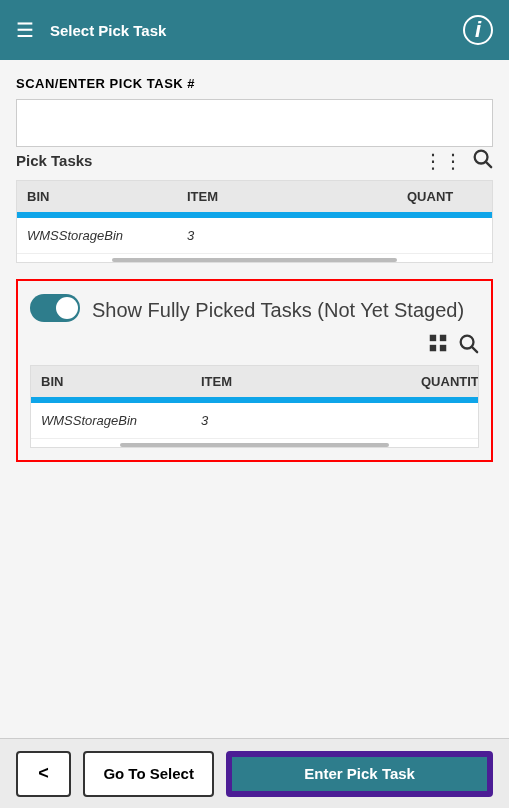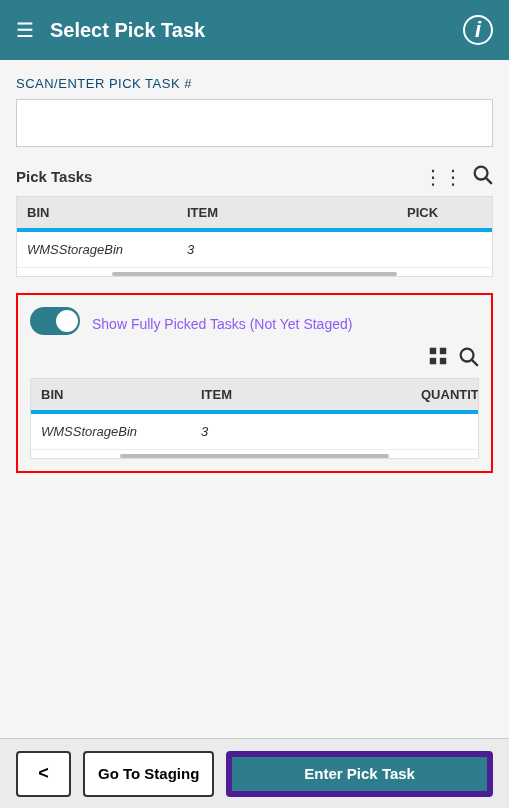--- a/index.html
+++ b/index.html
@@ -26,21 +26,21 @@
       align-items: center;
       gap: 16px;
     }
     .hamburger-icon {
       color: white;
       font-size: 20px;
       cursor: pointer;
     }
     .header-title {
       color: white;
-      font-size: 20px;
+      font-size: 15px;
       font-weight: bold;
     }
     .info-icon {
       color: white;
       font-size: 22px;
       border: 2px solid white;
       border-radius: 50%;
       width: 30px;
       height: 30px;
       display: flex;
@@ -53,41 +53,40 @@
 
     
     .main {
       padding: 16px;
       background: #f5f5f5;
     }
 
     
     .scan-label {
       font-size: 13px;
-      font-weight: normal;
-      color: #0c4a6e;
+      font-weight: bold;
+      color: #000000;
       margin-bottom: 8px;
       letter-spacing: 0.5px;
     }
     .scan-input {
       width: 100%;
       height: 48px;
       border: 1px solid #ccc;
       background: white;
       font-size: 16px;
       padding: 0 10px;
       outline: none;
     }
 
     
     .section-header {
       display: flex;
       align-items: center;
       justify-content: space-between;
-      margin-top: 16px;
       margin-bottom: 6px;
     }
     .section-title {
       font-size: 15px;
       font-weight: bold;
       color: #333;
     }
     .section-icons {
       display: flex;
       gap: 8px;
@@ -105,21 +104,21 @@
     
     .table-container {
       background: white;
       border: 1px solid #ddd;
       overflow: hidden;
     }
     .table-header-row {
       display: grid;
       grid-template-columns: 160px 220px 1fr;
       background: #e8e8e8;
-      border-bottom: 4px solid #0ea5e9;
+      border-bottom: 6px solid #0ea5e9;
     }
     .table-header-cell {
       padding: 8px 10px;
       font-size: 13px;
       font-weight: bold;
       color: #333;
     }
     .table-data-row {
       display: grid;
       grid-template-columns: 160px 220px 1fr;
@@ -139,22 +138,22 @@
       margin-top: 16px;
       background: #f5f5f5;
     }
     .toggle-row {
       display: flex;
       align-items: center;
       gap: 12px;
       margin-bottom: 10px;
     }
     .toggle-label {
-      font-size: 14px;
-      color: #8b5cf6;
+      font-size: 20px;
+      color: #404040;
       margin-top: 6px;
     }
 
     
     .toggle-switch {
       position: relative;
       width: 50px;
       height: 28px;
       flex-shrink: 0;
     }
@@ -256,21 +255,21 @@
           <line x1="16.5" y1="16.5" x2="22" y2="22"></line>
         </svg>
       </button>
     </div>
   </div>
 
   <div class="table-container">
     <div class="table-header-row">
       <div class="table-header-cell">BIN</div>
       <div class="table-header-cell">ITEM</div>
-      <div class="table-header-cell">PICK</div>
+      <div class="table-header-cell">QUANT</div>
     </div>
     <div class="table-data-row">
       <div class="table-data-cell">WMSStorageBin</div>
       <div class="table-data-cell">3</div>
     </div>
     <div class="scrollbar-hint"></div>
   </div>
 
   
   <div class="red-section">
@@ -310,15 +309,15 @@
         <div class="table-data-cell">3</div>
       </div>
       <div class="scrollbar-hint"></div>
     </div>
   </div>
 
 </div>
 
 <div class="footer">
   <button class="btn btn-back">&lt;</button>
-  <button class="btn btn-staging">Go To Staging</button>
+  <button class="btn btn-staging">Go To Select</button>
   <button class="btn btn-enter">Enter Pick Task</button>
 </div>
 
 </body></html>

